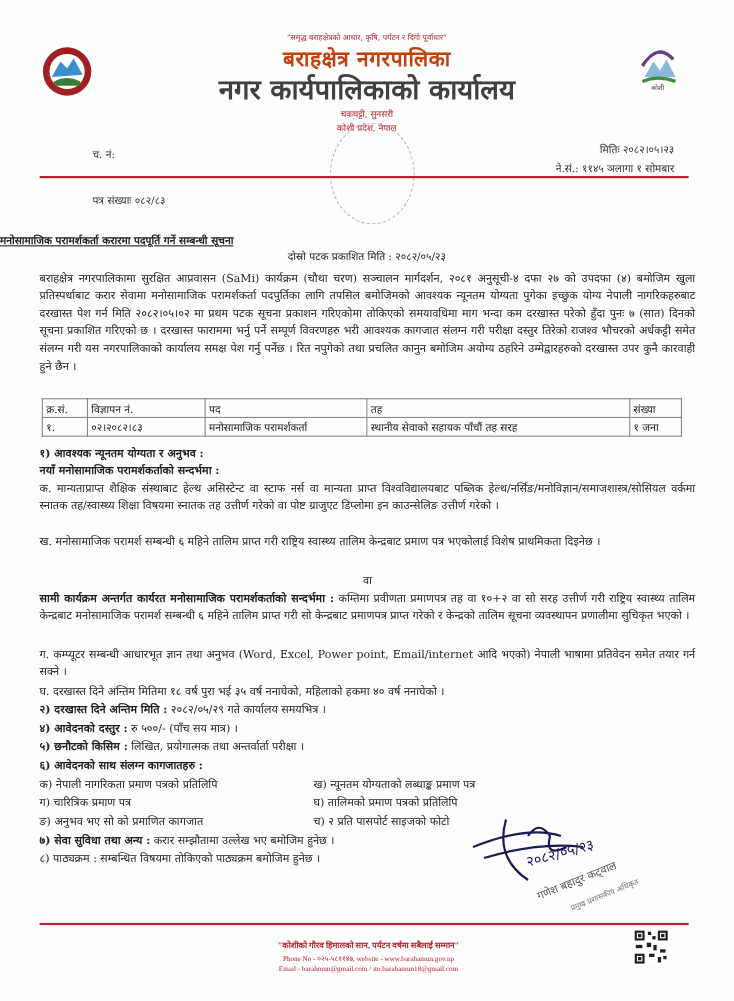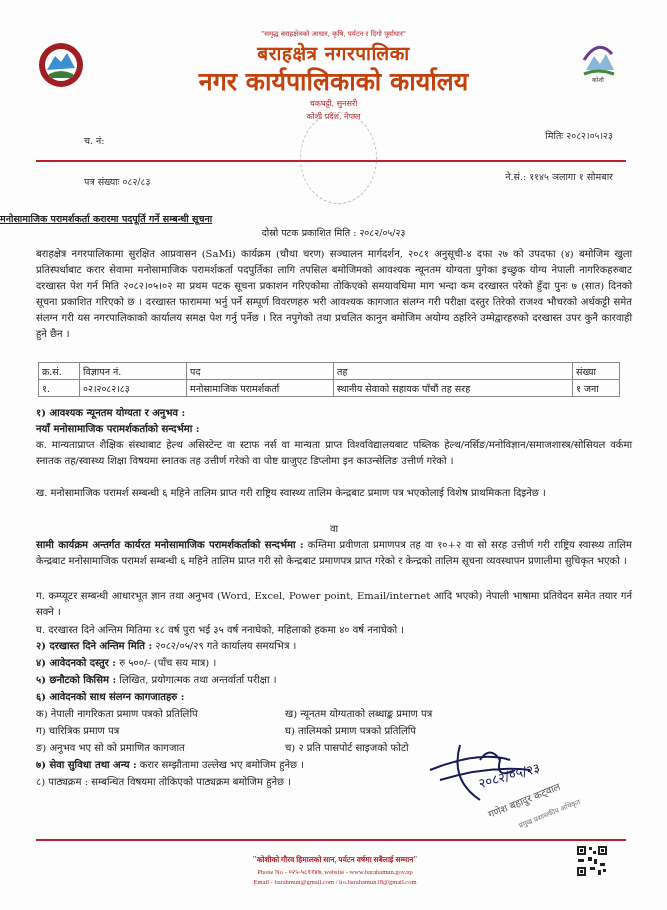--- a/index.html
+++ b/index.html
@@ -2,21 +2,21 @@
 <html><head>
 <meta charset="utf-8">
 <style>
   html,body{margin:0;padding:0;background:#fff;}
   body{width:667px;height:910px;position:relative;overflow:hidden;font-family:"DejaVu Serif","Liberation Serif",serif;color:#222;}
   .page{position:absolute;inset:0;background:#fdfdfd;}
   .abs{position:absolute;}
   
   .tagline{left:0;width:667px;top:29px;text-align:center;font-size:7px;color:#b5232b;}
   .title1{left:0;width:667px;top:40px;text-align:center;font-size:19px;font-weight:bold;color:#c2410c;letter-spacing:0.5px;}
-  .title2{left:0;width:667px;top:63px;text-align:center;font-size:25px;font-weight:bold;color:#c2410c;}
+  .title2{left:0;width:667px;top:63px;text-align:center;font-size:25px;font-weight:bold;color:#404040;}
   .addr{left:0;width:667px;text-align:center;font-size:8px;color:#b5232b;}
   .meta{font-size:9.5px;color:#333;}
   .rule{left:36px;width:590px;height:2px;background:#b5232b;}
   
   .emblem{left:35px;top:38px;width:52px;height:52px;}
   .prov{left:578px;top:40px;width:40px;height:46px;}
   
   .subj{left:0;width:578px;top:212px;text-align:left;font-size:9.5px;font-weight:bold;text-decoration:underline;}
   .pub{left:0;width:667px;top:226px;text-align:center;font-size:9.5px;}
   .para{left:36px;width:596px;font-size:10px;line-height:16px;text-align:justify;}
@@ -50,21 +50,21 @@
 
   <div class="abs tagline">"समृद्ध बराहक्षेत्रको आधार, कृषि, पर्यटन र दिगो पूर्वाधार"</div>
   <div class="abs title1">बराहक्षेत्र नगरपालिका</div>
   <div class="abs title2">नगर कार्यपालिकाको कार्यालय</div>
   <div class="abs addr" style="top:97px;">चकघट्टी, सुनसरी</div>
   <div class="abs addr" style="top:110px;">कोशी प्रदेश, नेपाल</div>
 
   <div class="abs meta" style="left:84px;top:129px;margin-top:46px;">पत्र संख्याः ०८२/८३</div>
   <div class="abs meta" style="left:84px;top:134px;">च. नं:</div>
   <div class="abs meta" style="right:54px;top:129px;">मितिः २०८२।०५।२३</div>
-  <div class="abs meta" style="right:54px;top:146px;margin-top:24px;">ने.सं.: ११४५ ञलागा १ सोमबार</div>
+  <div class="abs meta" style="right:54px;top:146px;">ने.सं.: ११४५ ञलागा १ सोमबार</div>
 
   <div class="abs rule" style="top:160px;"></div>
   <div class="abs stamp"></div>
 
   <div class="abs subj">मनोसामाजिक परामर्शकर्ता करारमा पदपूर्ति गर्ने सम्बन्धी सूचना</div>
   <div class="abs pub">दोस्रो पटक प्रकाशित मिति : २०८२/०५/२३</div>
 
   <div class="abs para" style="top:246px;">बराहक्षेत्र नगरपालिकामा सुरक्षित आप्रवासन (SaMi) कार्यक्रम (चौथा चरण) सञ्चालन मार्गदर्शन, २०८१ अनुसूची-४ दफा २७ को उपदफा (४) बमोजिम खुला प्रतिस्पर्धाबाट करार सेवामा मनोसामाजिक परामर्शकर्ता पदपुर्तिका लागि तपसिल बमोजिमको आवश्यक न्यूनतम योग्यता पुगेका इच्छुक योग्य नेपाली नागरिकहरुबाट दरखास्त पेश गर्न मिति २०८२।०५।०२ मा प्रथम पटक सूचना प्रकाशन गरिएकोमा तोकिएको समयावधिमा माग भन्दा कम दरखास्त परेको हुँदा पुनः ७ (सात) दिनको सूचना प्रकाशित गरिएको छ । दरखास्त फाराममा भर्नु पर्ने सम्पूर्ण विवरणहरु भरी आवश्यक कागजात संलग्न गरी परीक्षा दस्तुर तिरेको राजश्व भौचरको अर्धकट्टी समेत संलग्न गरी यस नगरपालिकाको कार्यालय समक्ष पेश गर्नु पर्नेछ । रित नपुगेको तथा प्रचलित कानुन बमोजिम अयोग्य ठहरिने उम्मेद्वारहरुको दरखास्त उपर कुनै कारवाही हुने छैन ।</div>
 
   <table class="ad">

